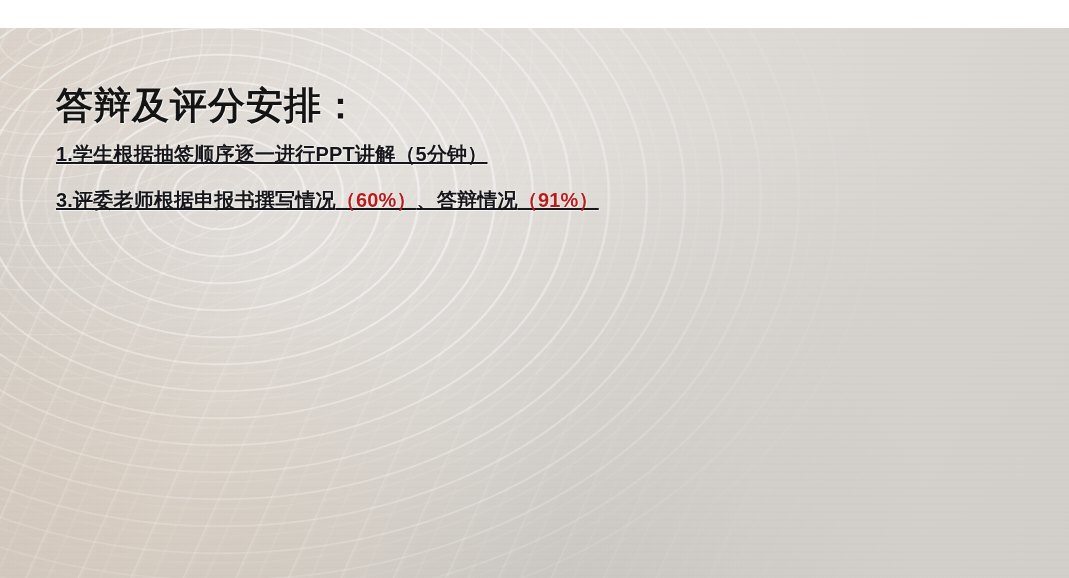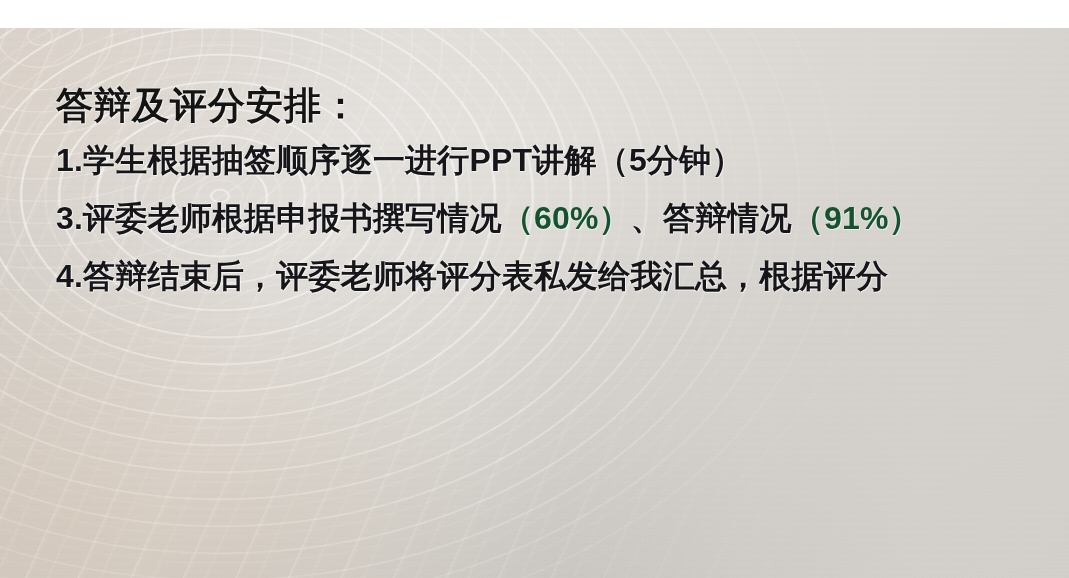--- a/index.html
+++ b/index.html
@@ -168,43 +168,44 @@
     line-height: 1.18;
     margin: 0 0 16px 0;
     white-space: nowrap;
     text-shadow:
       1px 1px 0 rgba(255,255,255,0.58),
       -1px 1px 0 rgba(255,255,255,0.30),
       1px -1px 0 rgba(255,255,255,0.30);
   }
 
   .line {
-    font-size: 32px;
+    font-size: 20px;
     font-weight: bold;
     color: #16161a;
     line-height: 1;
     margin: 0 0 26px 0;
     white-space: nowrap;
     letter-spacing: 0.2px;
     text-shadow:
       1px 1px 0 rgba(255,255,255,0.55),
       -1px 1px 0 rgba(255,255,255,0.28),
       1px -1px 0 rgba(255,255,255,0.28);
+    text-decoration: underline;
   }
 
   .line.cont {
     margin-bottom: 26px;
   }
 
   .line.last {
     margin-bottom: 0;
   }
 
   .hl {
-    color: #14532d;
+    color: #b91c1c;
     text-shadow:
       1px 1px 0 rgba(255,255,255,0.50),
       -1px 1px 0 rgba(255,255,255,0.25);
   }
 </style>
 </head>
 <body>
 
 <div id="slide">
 
@@ -221,17 +222,16 @@
   <div id="content">
 
     <h1 class="title">答辩及评分安排：</h1>
 
     <p class="line">1.学生根据抽签顺序逐一进行PPT讲解（5分钟）</p>
 
 
     <p class="line"><span>3.评委老师根据申报书撰写情况</span><span class="hl">（60%）</span><span>、答辩情况</span><span class="hl">（91%）</span></p>
 
 
-    <p class="line">4.答辩结束后，评委老师将评分表私发给我汇总，根据评分</p>
 
 
   </div>
 </div>
 
 </body></html>

